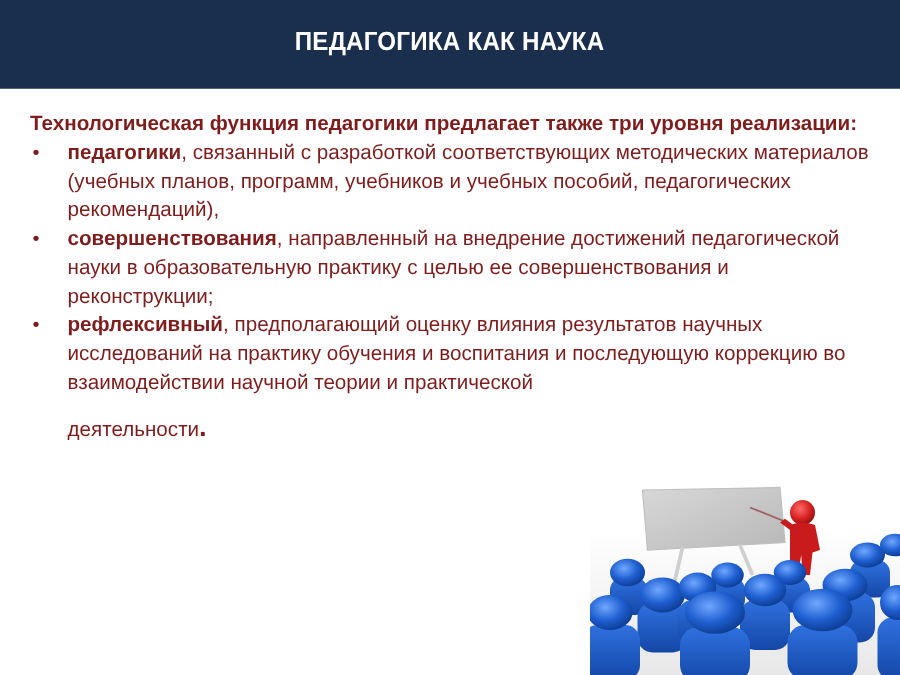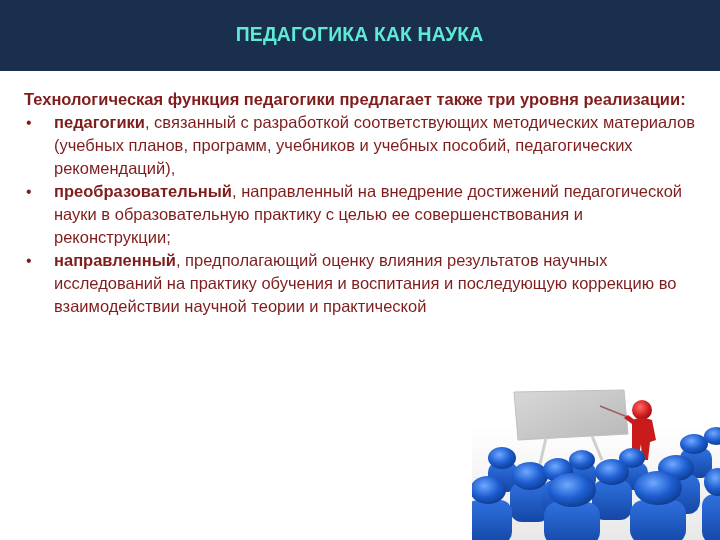--- a/index.html
+++ b/index.html
@@ -20,21 +20,21 @@
       width: 720px;
       height: 71px;
       background: #1a2f4e;
     }
     .header-title {
       position: absolute;
       left: 0;
       width: 720px;
       top: 22px;
       text-align: center;
-      color: #5eead4;
+      color: #ffffff;
       font-weight: bold;
       font-size: 21px;
       letter-spacing: 0.2px;
       padding-left: 0px;
     }
     .header-title span { display: inline-block; transform: translateX(0px) scaleX(0.92); }
     .content {
       position: absolute;
       left: 24px;
       top: 88px;
@@ -85,28 +85,29 @@
 <div class="content">
   <p class="intro">Технологическая функция педагогики предлагает также три уровня реализации:</p>
 
   <p class="bullet">
     <span class="dot">•</span>
     <span class="term">педагогики</span><span>, связанный с разработкой соответствующих методических материалов (учебных планов, программ, учебников и учебных пособий, педагогических рекомендаций),</span>
   </p>
 
   <p class="bullet">
     <span class="dot">•</span>
-    <span class="term">преобразовательный</span><span>, направленный на внедрение достижений педагогической науки в образовательную практику с целью ее совершенствования и реконструкции;</span>
+    <span class="term">совершенствования</span><span>, направленный на внедрение достижений педагогической науки в образовательную практику с целью ее совершенствования и реконструкции;</span>
   </p>
 
   <p class="bullet">
     <span class="dot">•</span>
-    <span class="term">направленный</span><span>, предполагающий оценку влияния результатов научных исследований на практику обучения и воспитания и последующую коррекцию во взаимодействии научной теории и практической</span>
+    <span class="term">рефлексивный</span><span>, предполагающий оценку влияния результатов научных исследований на практику обучения и воспитания и последующую коррекцию во взаимодействии научной теории и практической</span>
   </p>
 
+  <p class="final-word"><span>деятельности</span><span class="period">.</span></p>
 </div>
 
 <div class="illustration">
   <svg width="248" height="156" viewBox="0 0 248 156">
     <defs>
       <radialGradient id="blueHead" cx="40%" cy="35%" r="70%">
         <stop offset="0%" stop-color="#6fa8ff"></stop>
         <stop offset="55%" stop-color="#1f5fd1"></stop>
         <stop offset="100%" stop-color="#0c3a8e"></stop>
       </radialGradient>

